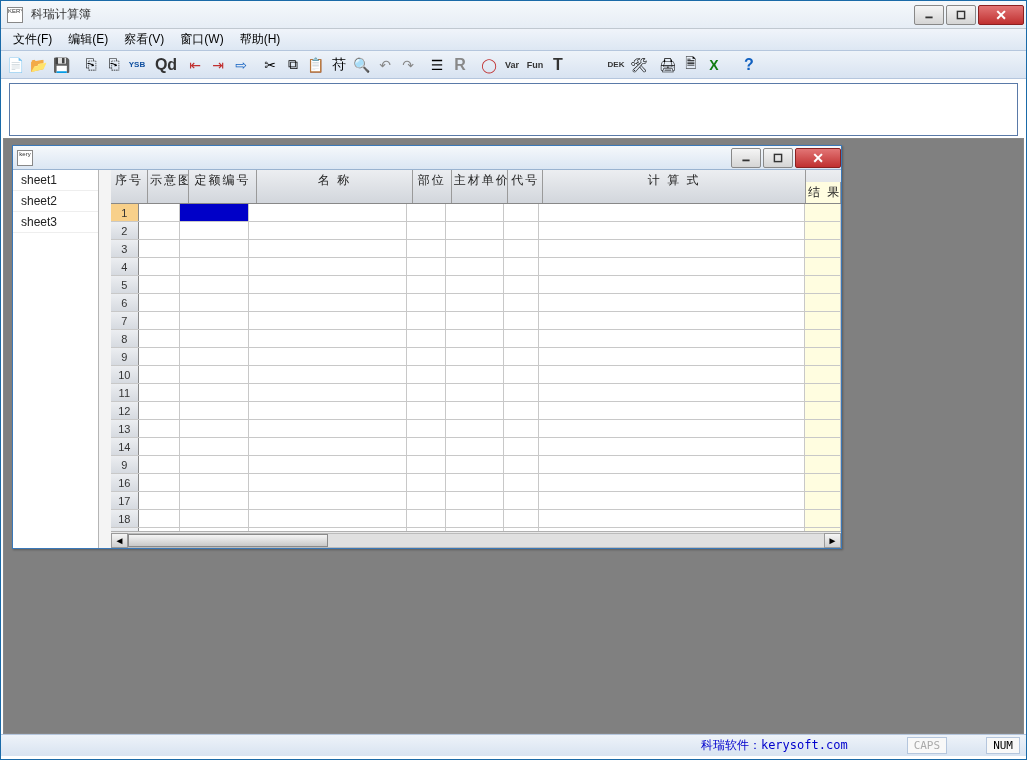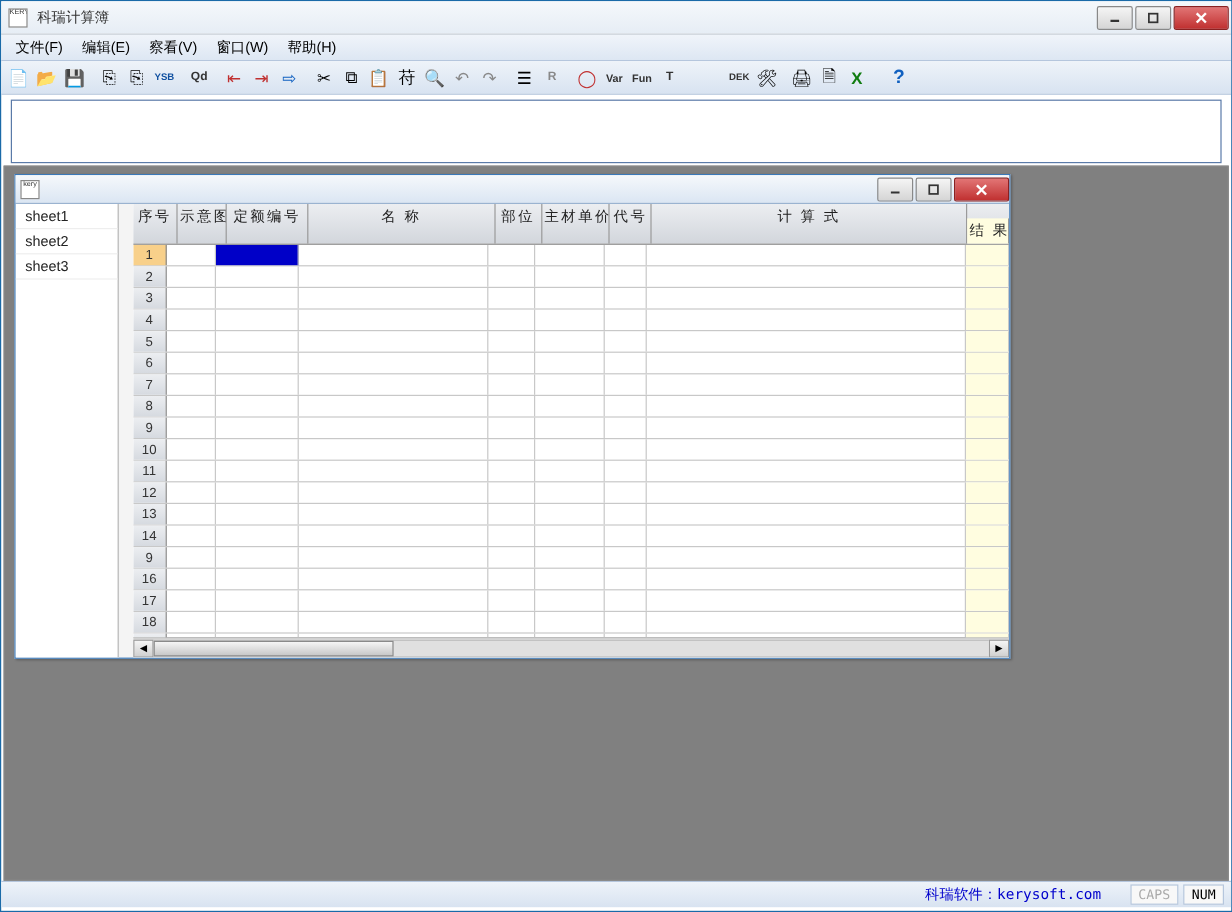--- a/index.html
+++ b/index.html
@@ -9,21 +9,21 @@
 .titlebar .title { flex: 0 0 auto; color: #333; margin-left: 4px; }
 .titlebar .spacer { flex: 1; }
 .win-btn { width: 30px; height: 20px; margin-left: 2px; border: 1px solid #888; background: linear-gradient(#f5f5f5,#d5d5d5); display: flex; align-items: center; justify-content: center; border-radius: 2px; cursor: pointer; }
 .win-btn.close { width: 46px; background: linear-gradient(#e27575,#c03030); border-color: #8a2020; color:#fff; font-weight:bold; font-size:14px;}
 .win-btn svg { width: 12px; height: 12px; }
 .menubar { height: 22px; background: linear-gradient(#f0f4fa,#dde7f3); display: flex; align-items: flex-end; padding-left: 4px; border-bottom: 1px solid #b5c6dd; }
 .menubar span { padding: 2px 8px; cursor: pointer; }
 .toolbar { height: 28px; background: linear-gradient(#eef3f9,#d8e3f1); display: flex; align-items: center; padding: 0 4px; border-bottom: 1px solid #b5c6dd; }
 .tb-btn { width: 22px; height: 22px; display: flex; align-items: center; justify-content: center; margin-right: 1px; cursor: pointer; border: 1px solid transparent; font-size: 14px; }
 .tb-sep { width: 6px; }
-.tb-txt { font-size: 10px; font-weight: bold; color: #333;}
+.tb-txt { font-size: 16px; font-weight: bold; color: #333;}
 .formula-area { margin: 4px 8px 2px 8px; height: 53px; border: 1px solid #5a7aa8; background: #fff; }
 .mdi-area { position: relative; background: #808080; height: 596px; margin: 0 2px; border: 1px solid #888;}
 .child-window { position: absolute; left: 8px; top: 6px; width: 830px; height: 404px; background: #f4f4f4; border: 1px solid #3a78b8; box-shadow: 1px 1px 2px rgba(0,0,0,0.3); display: flex; flex-direction: column; }
 .child-title { height: 24px; background: linear-gradient(#f5f8fb,#dbe6f3); display: flex; align-items: center; padding-left: 2px; border-bottom: 1px solid #9ab3d0; }
 .child-title .spacer { flex: 1; }
 .child-title .app-icon { width: 16px; height: 16px; margin:0 2px; background:#fff; border:1px solid #888; font-size:6px; line-height:7px; text-align:center; color:#333; overflow:hidden;}
 .child-body { flex: 1; display: flex; overflow: hidden; gap: 12px; }
 .sheet-tabs { width: 86px; background: #fff; border-right: 1px solid #b5b5b5; }
 .sheet-tabs div { padding: 3px 8px; cursor: pointer; border-bottom: 1px solid #eee; color:#222;}
 .grid-wrap { flex: 1; display: flex; flex-direction: column; overflow: hidden; background:#fff; }
@@ -35,21 +35,21 @@
 .rownum { width: 28px; background: linear-gradient(#eceef1,#d6dae0); border-right: 1px solid #888 !important; text-align: center; line-height: 18px; font-size: 11px; color:#333; cursor:pointer;}
 .rownum.sel { background: #f8d08a; }
 .c-diag{width:42px;} .c-code{width:70px;} .c-name{width:160px;} .c-part{width:40px;} .c-price{width:58px;} .c-sym{width:36px;} .c-calc{width:270px;} .c-res{width:36px; background:#fffde0;}
 .grid-row .c-code.sel { background:#0000c8; }
 .h-rownum{width:38px;} 
 .h-res{width:36px; background:#fffde0;margin-top:12px;}
 .hscroll { height: 17px; background: #e8e8e8; display: flex; align-items: center; border-top:1px solid #b0b0b0;}
 .hscroll .arrow { width: 17px; height: 15px; background: linear-gradient(#f5f5f5,#d0d0d0); border: 1px solid #9a9a9a; text-align: center; line-height: 13px; font-size: 10px; cursor:pointer;}
 .hscroll .track { flex: 1; height: 15px; background: #e0e0e0; position: relative; border-top:1px solid #bbb; border-bottom:1px solid #bbb;}
 .hscroll .thumb { position: absolute; left: 0; top: 0; width: 200px; height: 13px; background: linear-gradient(#f5f5f5,#c8c8c8); border: 1px solid #8a8a8a; cursor:pointer;}
-.statusbar { height: 22px; background: linear-gradient(#eef3f9,#d8e3f1); display: flex; align-items: center; padding: 0 6px; border-top: 1px solid #b5c6dd; }
+.statusbar { height: 22px; background: linear-gradient(#eef3f9,#d8e3f1); display: flex; align-items: center; padding: 0 6px; border-top: 1px solid #b5c6dd; gap: 35px; }
 .statusbar .spacer{flex:1;}
 .statusbar .link{color:#0000cc; margin-right:20px; font-family: monospace;}
 .statusbar .ind{border:1px solid #b5c6dd; padding:1px 6px; margin-left:4px; background:#f8f8f8; font-family: monospace; font-size:11px;}
 </style>
 </head>
 <body>
 
 <div class="titlebar">
   <div class="app-icon">KERY</div>
   <div class="title">科瑞计算簿</div>

